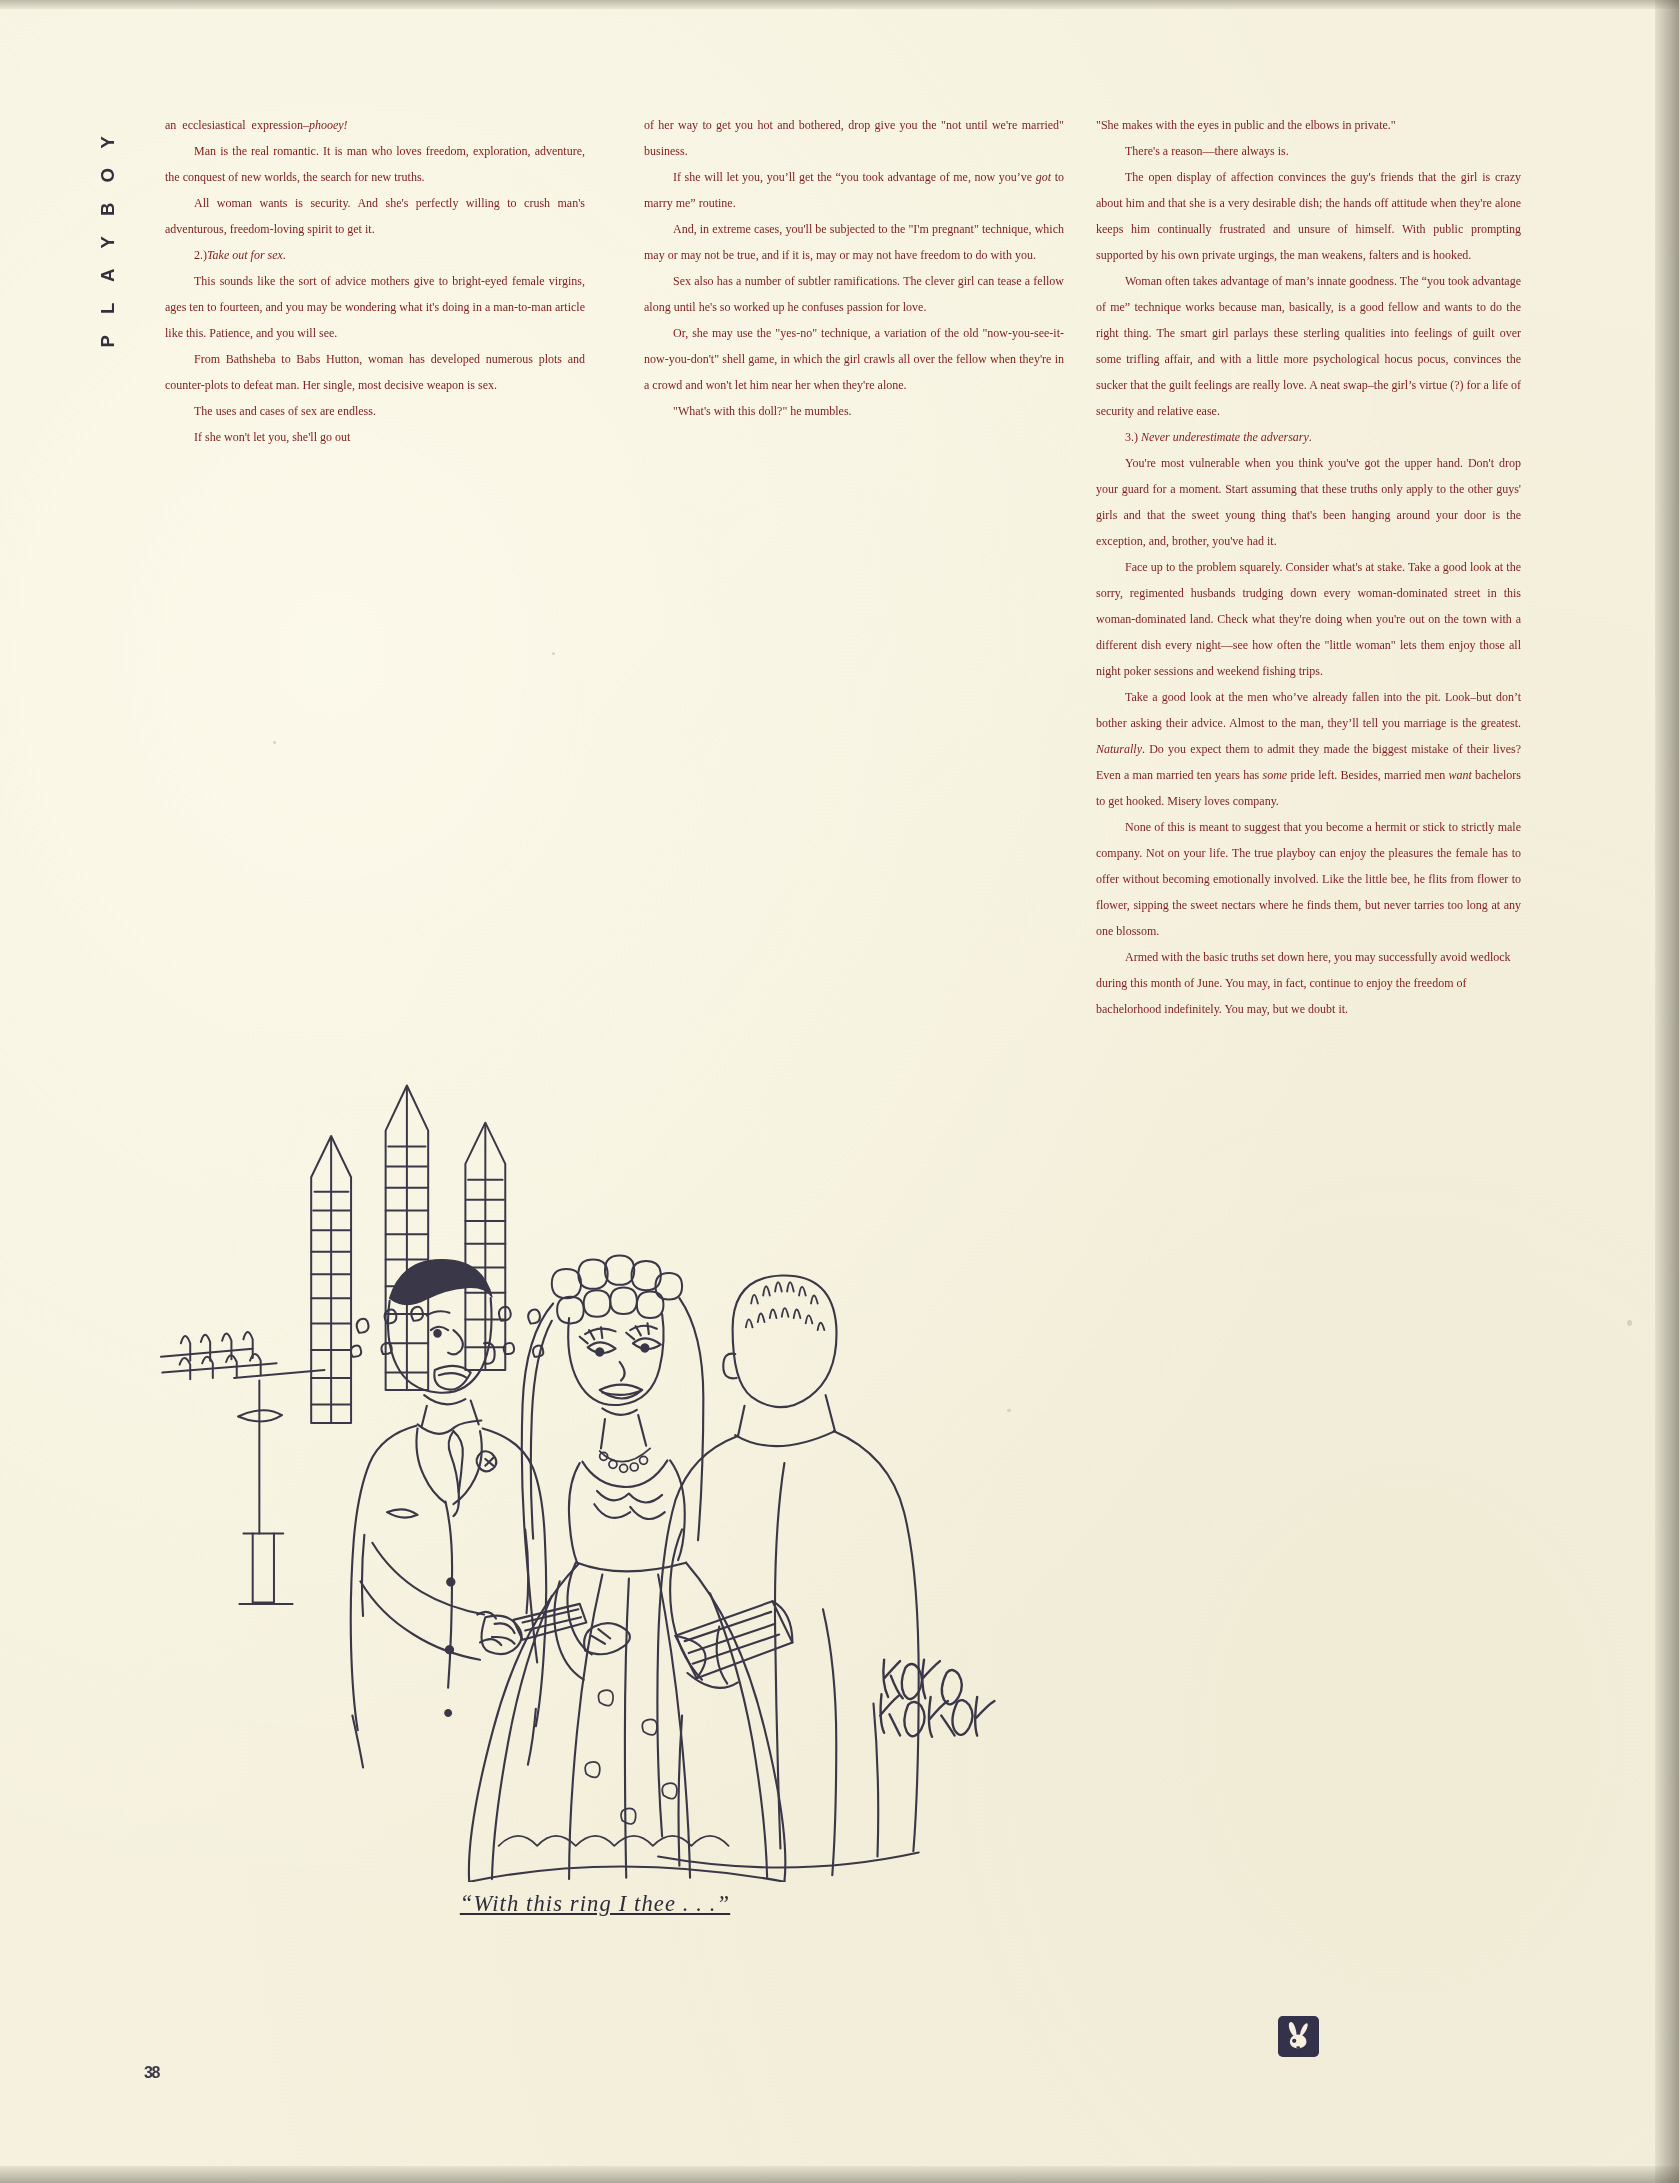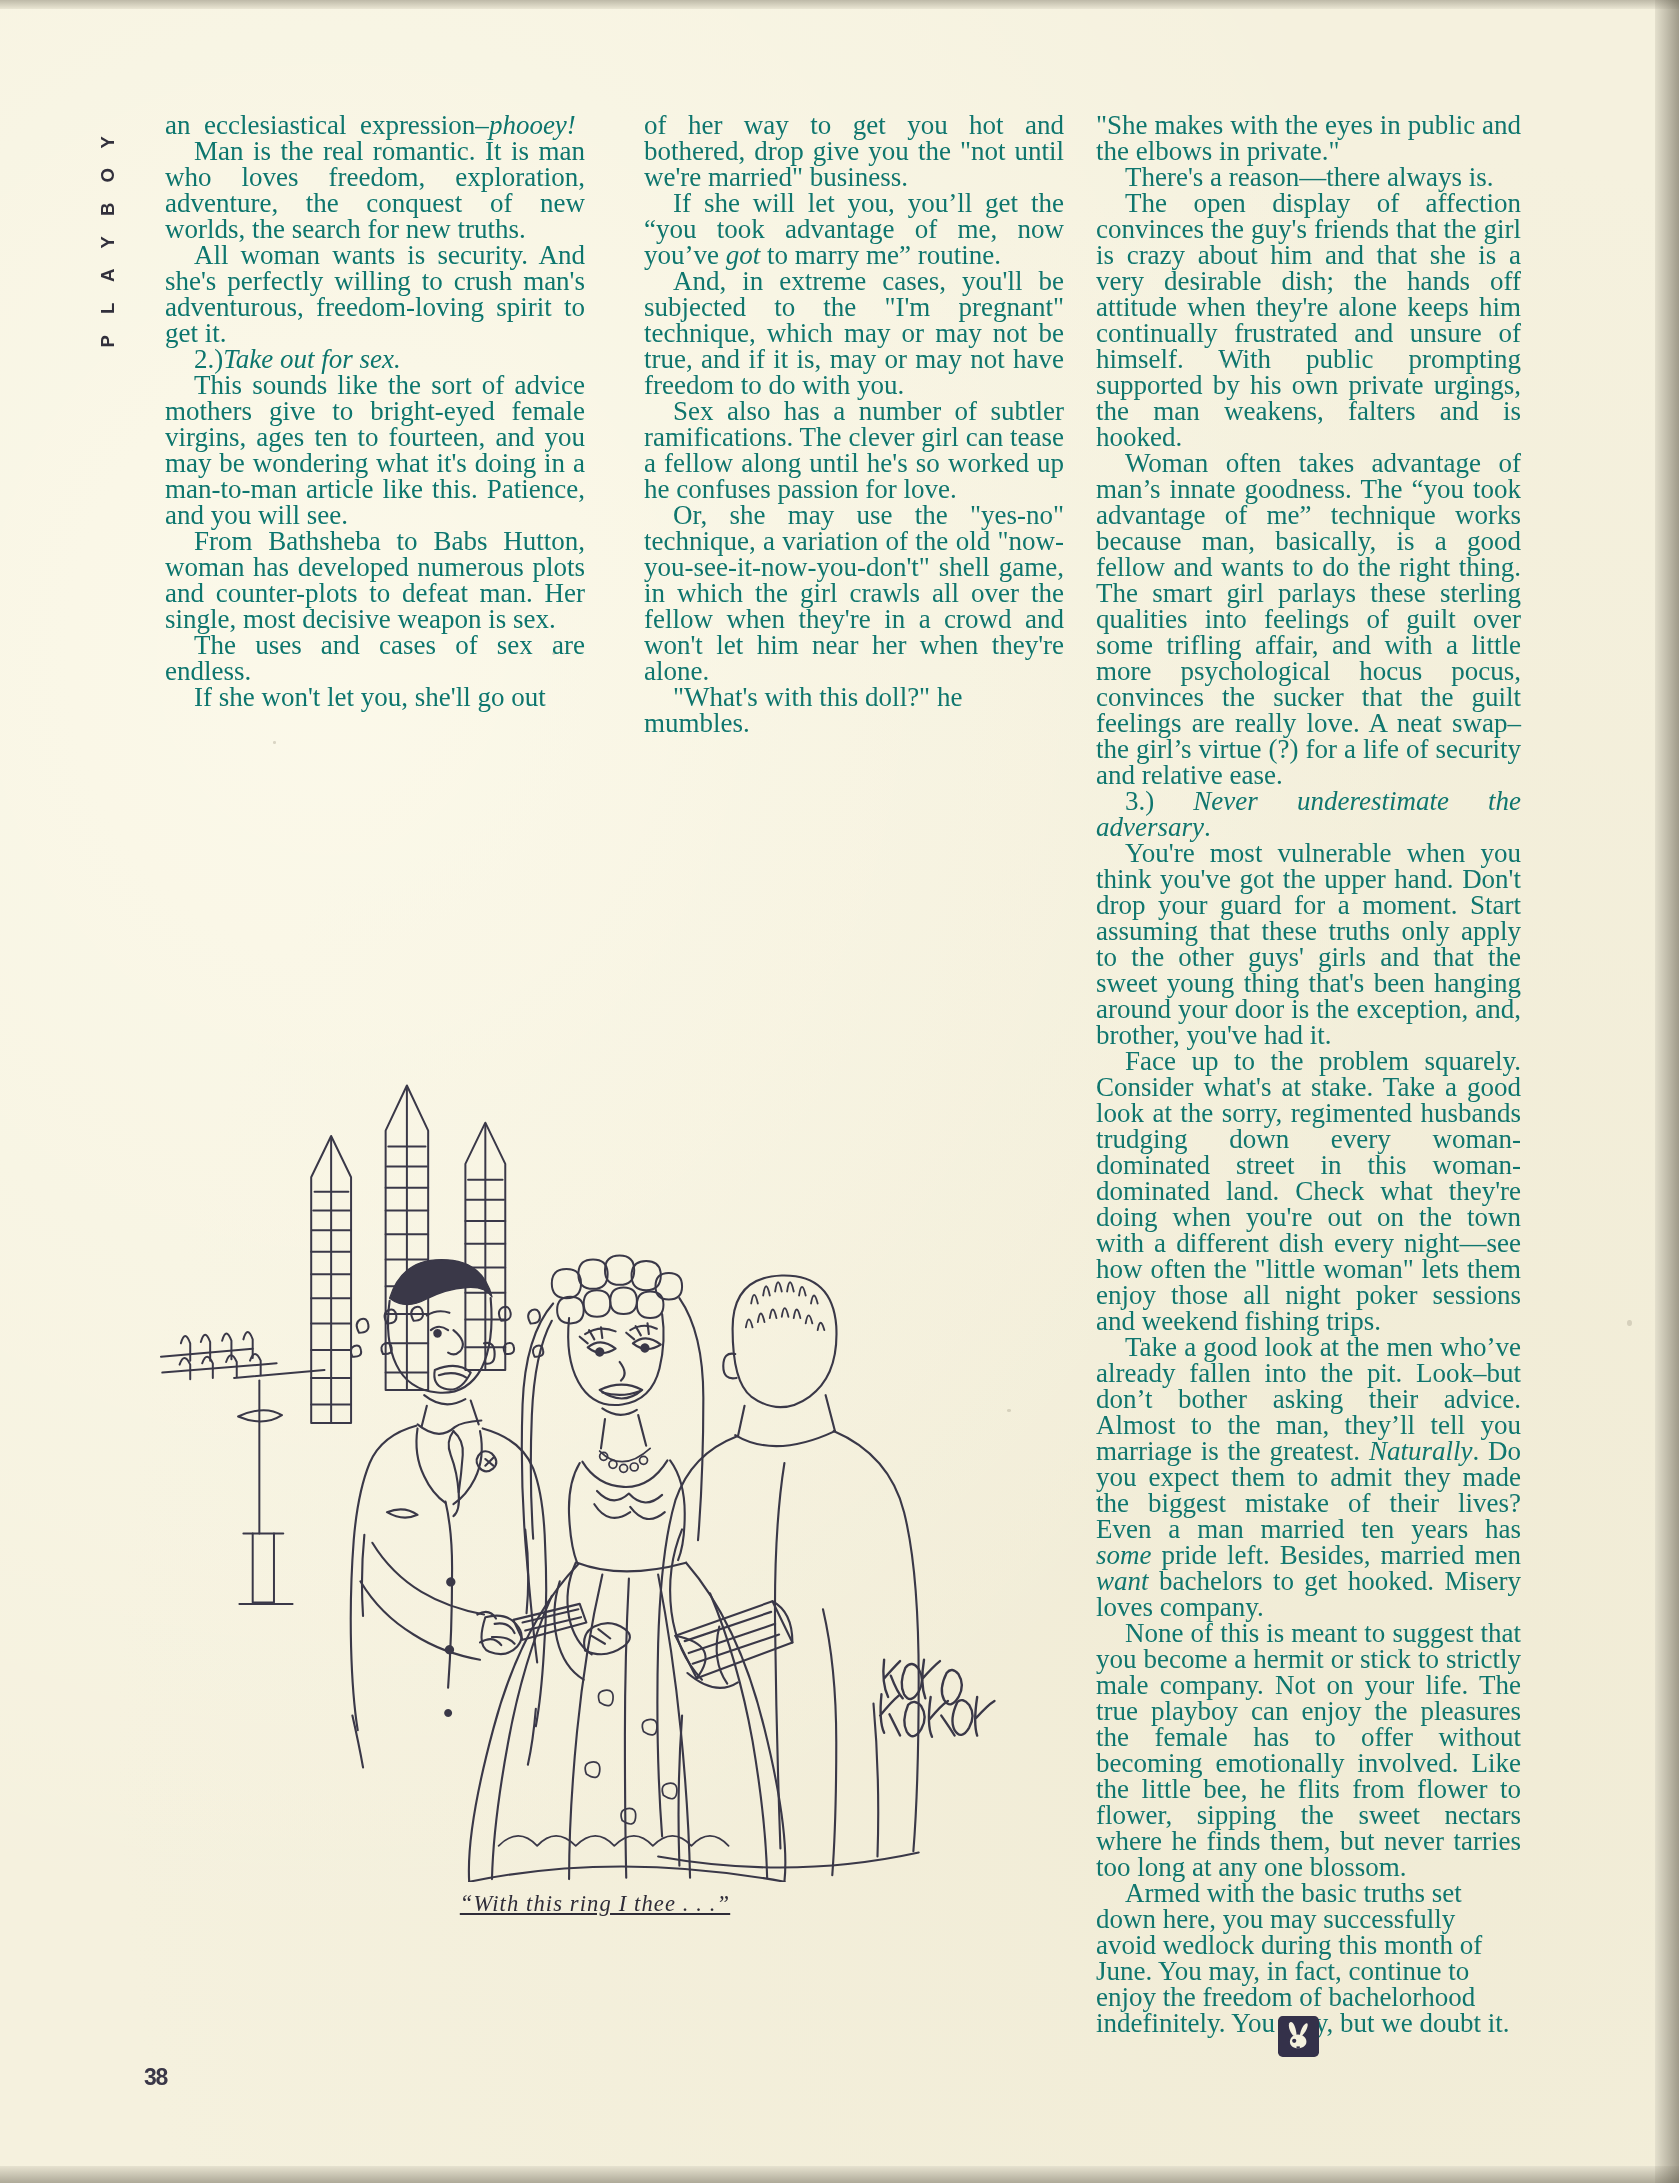--- a/index.html
+++ b/index.html
@@ -67,25 +67,25 @@
     color: #32303c;
     transform: rotate(-90deg);
     line-height: 1;
     display: block;
   }
 
   
   .col {
     position: absolute;
     top: 112px;
-    font-size: 27px;
+    font-size: 12px;
     line-height: 26px;
     text-align: justify;
     text-justify: inter-word;
-    color: #0f766e;
+    color: #7f1d1d;
     -webkit-font-smoothing: antialiased;
   }
   #col1 { left: 165px;  width: 420px; }
   #col2 { left: 644px;  width: 420px; }
   #col3 { left: 1096px; width: 425px; }
 
   .col p {
     margin: 0;
     text-indent: 29px;
   }
@@ -119,21 +119,21 @@
     text-decoration: underline;
   }
 
   
   #folio {
     position: absolute;
     left: 144px;
     top: 2064px;
     font-family: "Liberation Sans", "DejaVu Sans", sans-serif;
     font-weight: 700;
-    font-size: 23px;
+    font-size: 16px;
     color: #3a3748;
     letter-spacing: -1.3px;
   }
 
   
   #endmark {
     position: absolute;
     left: 1278px;
     top: 2016px;
     width: 41px;

